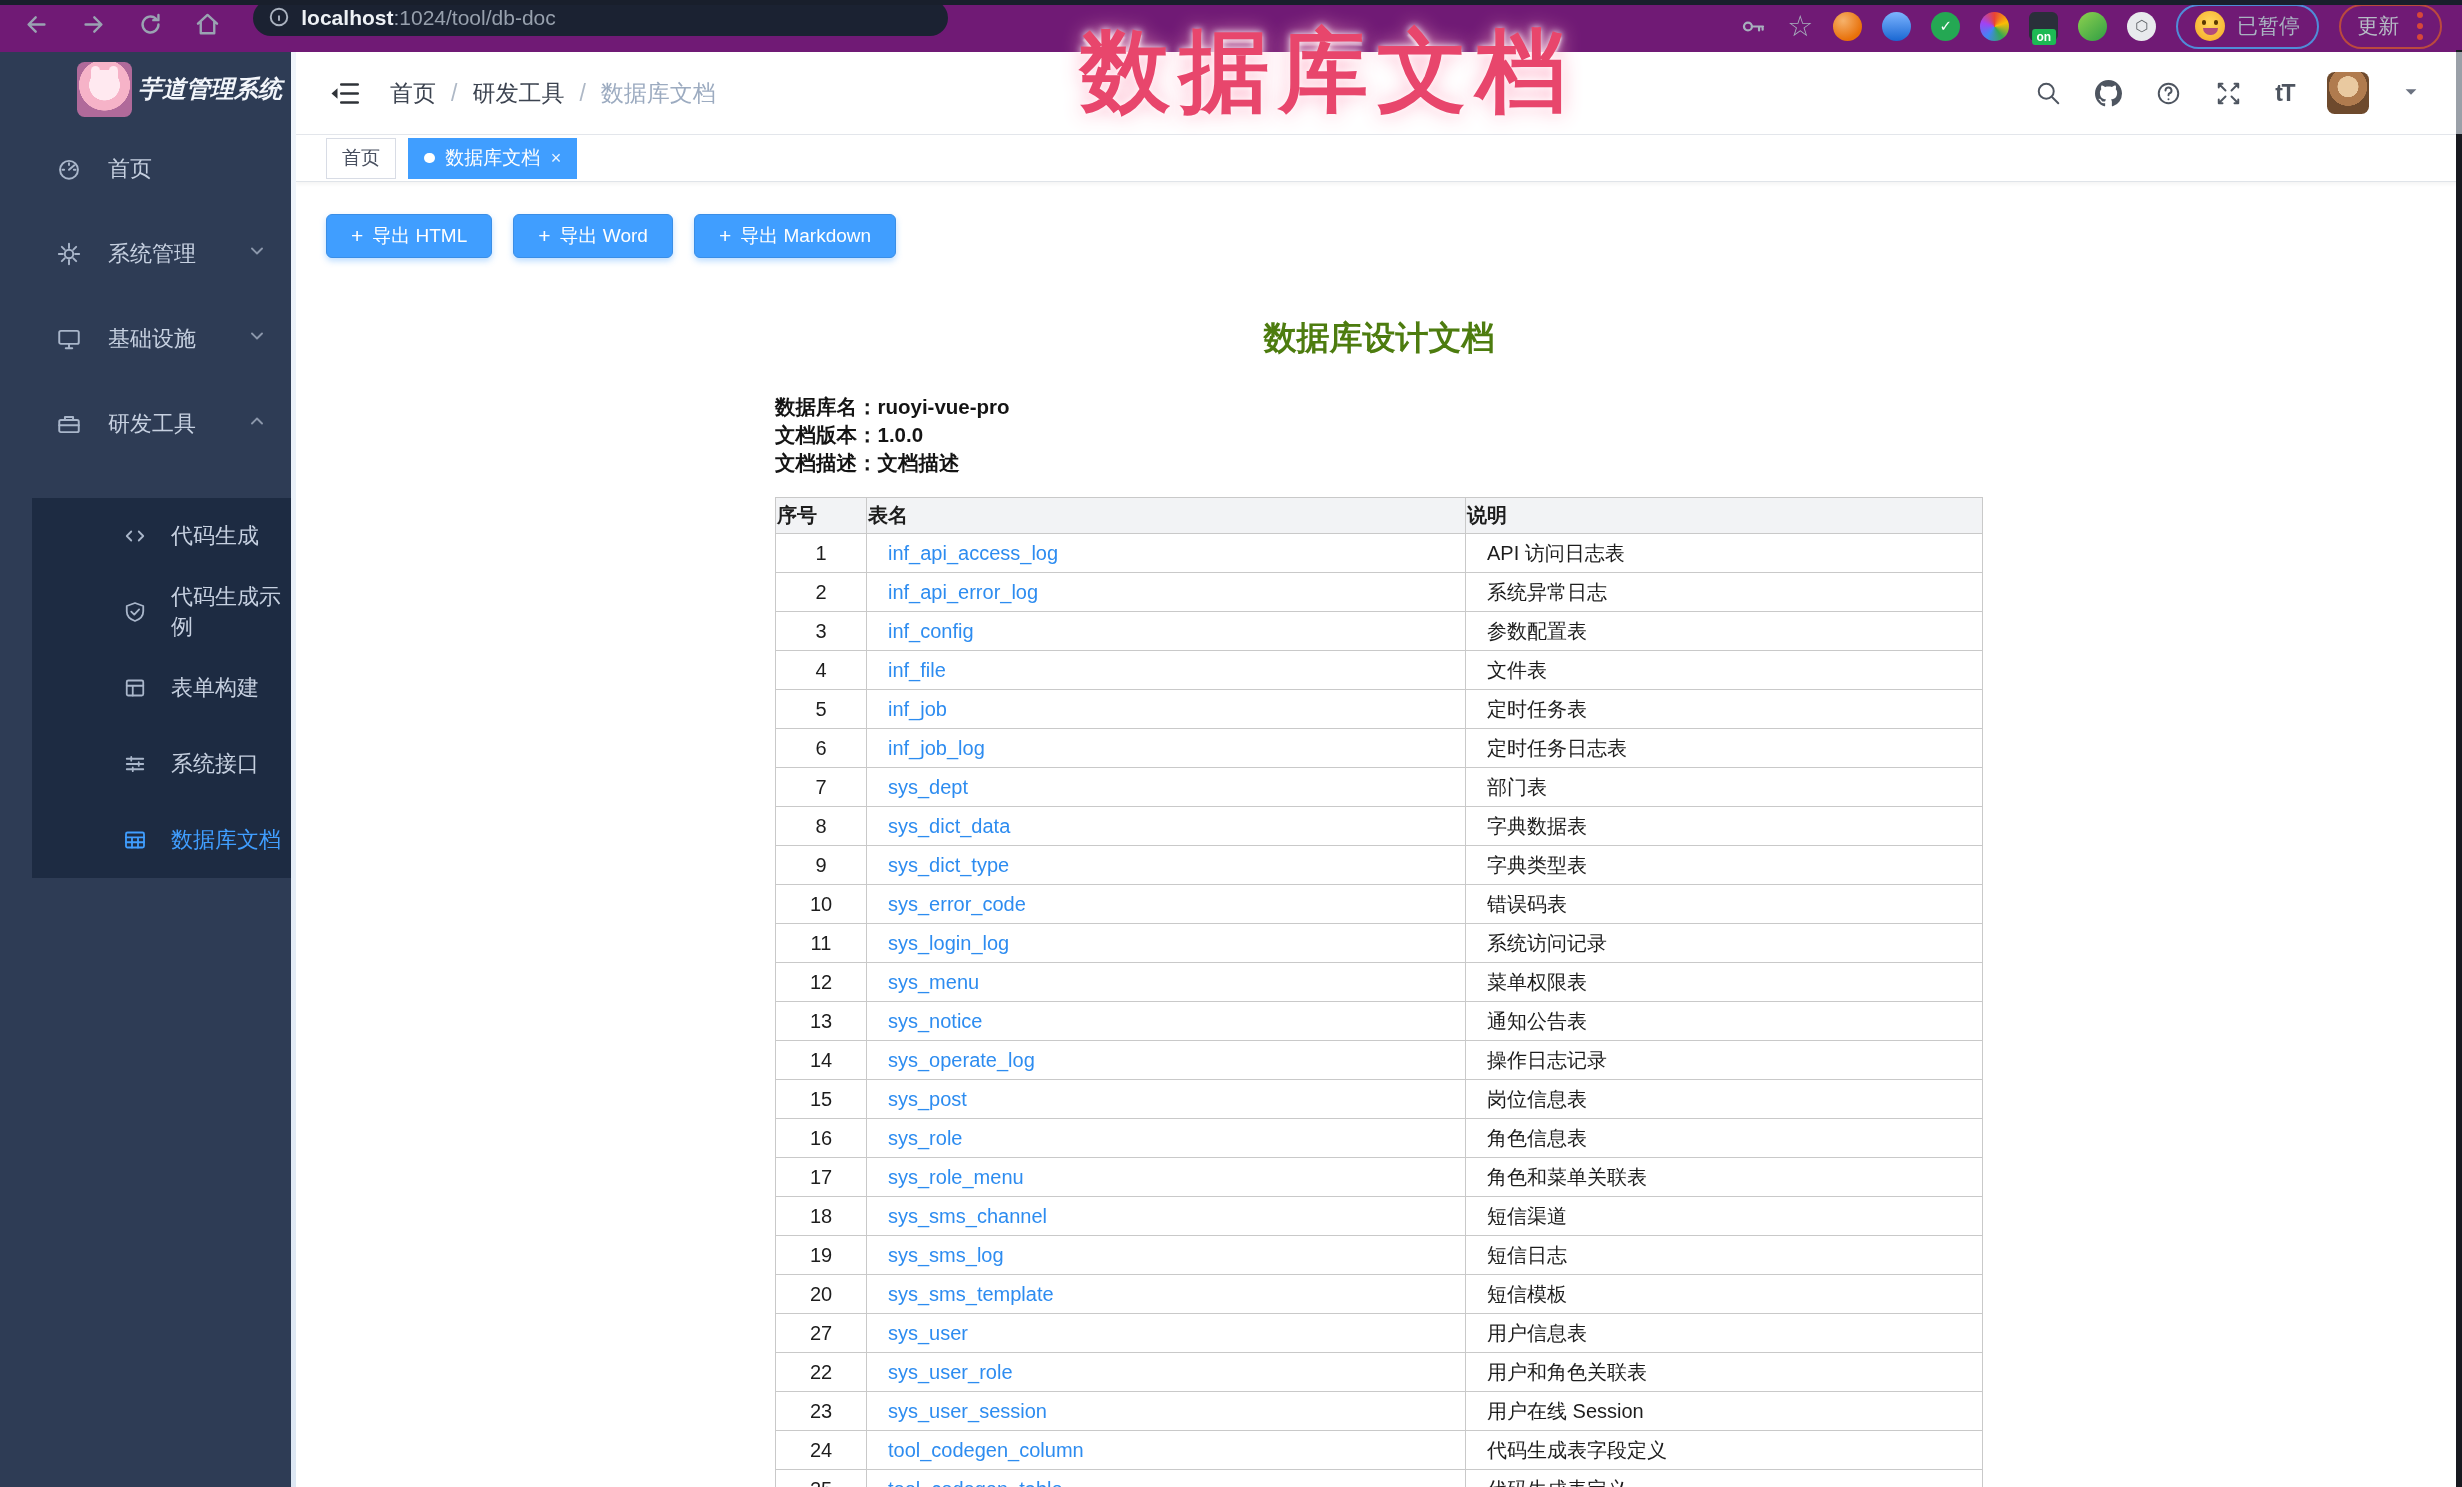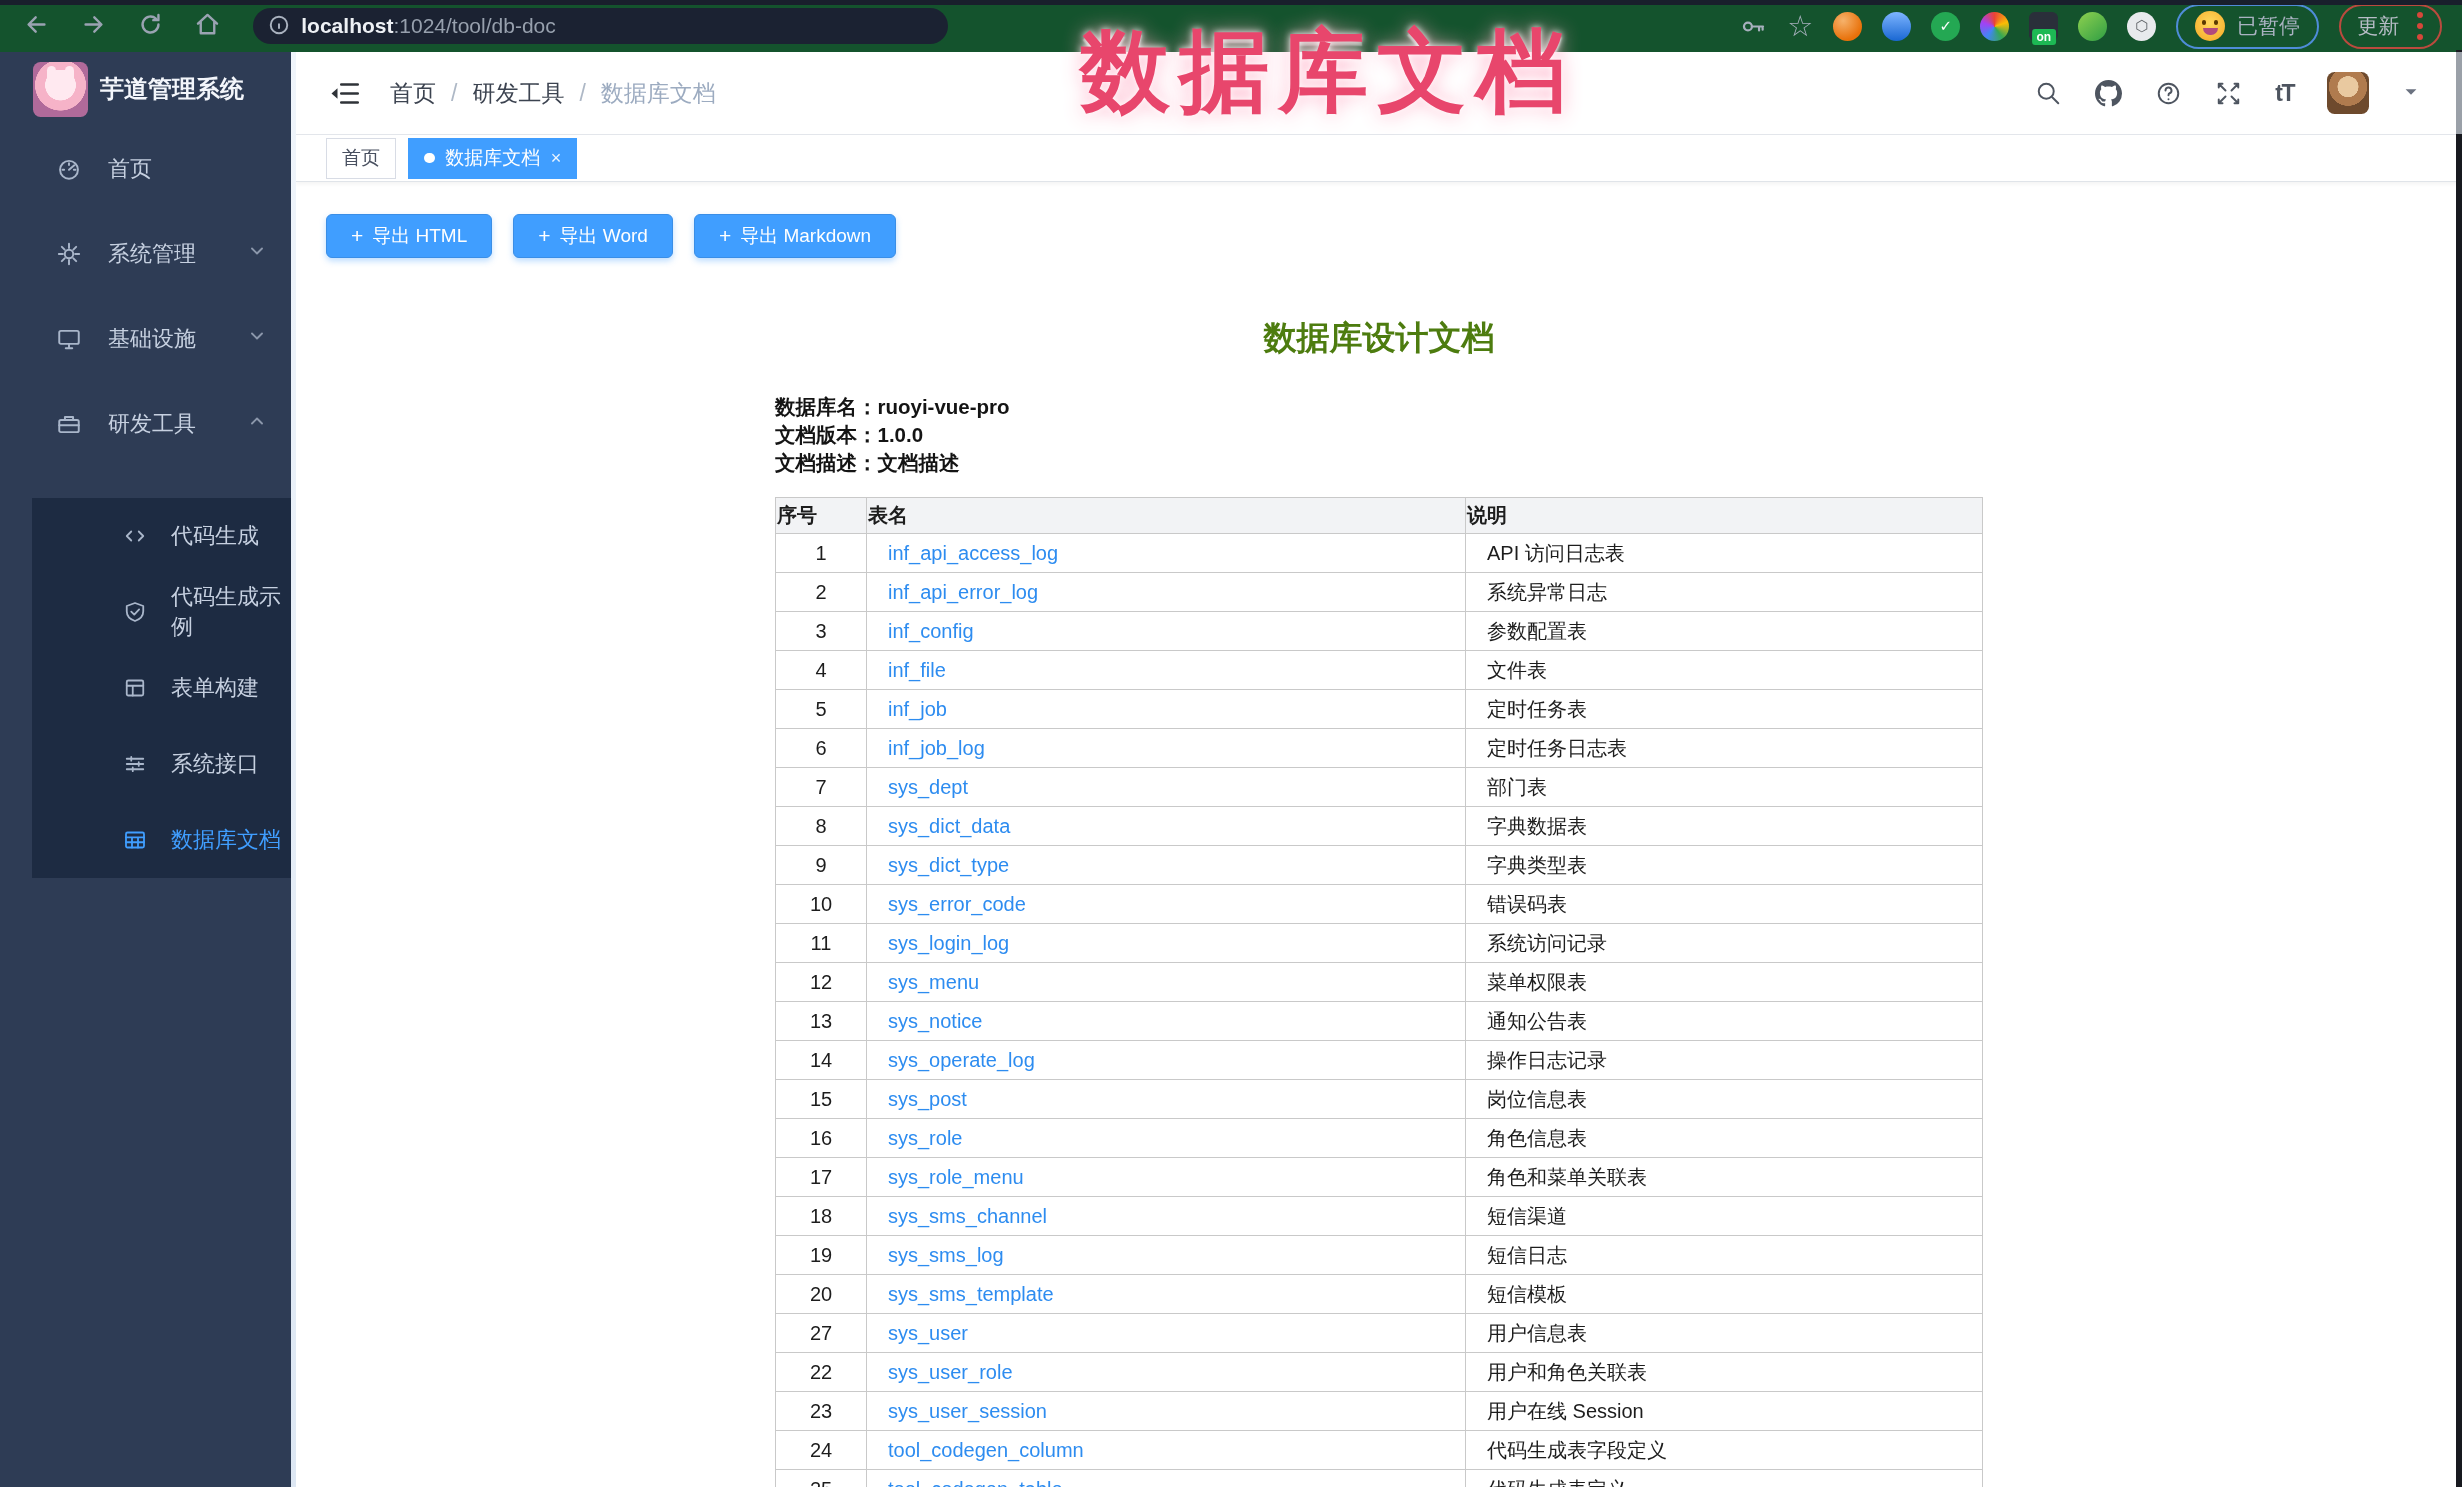--- a/index.html
+++ b/index.html
@@ -1,20 +1,20 @@
 <!DOCTYPE html>
 <html style="font-size:12px"><head>
 <meta charset="utf-8">
 <style>
   html,body{margin:0;padding:0;background:#fff;}
   .screen{position:relative;width:2462px;height:1488px;overflow:hidden;background:#fff;
           font-family:"Liberation Sans","DejaVu Sans",sans-serif;-webkit-font-smoothing:antialiased;}
 
   
-  .browser-bar{position:absolute;top:0;left:0;right:0;height:52px;background:#14532d;display:flex;align-items:center;z-index:5;}
+  .browser-bar{position:absolute;top:0;left:0;right:0;height:52px;background:#701a75;display:flex;z-index:5;}
   .browser-bar::before{content:"";position:absolute;top:0;left:0;right:0;height:4.6px;background:#191f2c;}
   .nav-btns{display:flex;align-items:center;gap:30px;padding-left:23px;color:#9aa3b2;}
   .nav-btns svg{width:27px;height:27px;stroke:currentColor;fill:none;stroke-width:3;stroke-linecap:round;stroke-linejoin:round;}
   .url-pill{margin-left:32px;width:668px;height:36px;border-radius:20px;background:#1b2232;display:flex;align-items:center;padding:0 13.7px;gap:10.6px;color:#aab2bf;}
   .url-pill svg{width:24px;height:24px;stroke:currentColor;fill:none;stroke-width:2.6;}
   .url-text{font-size:21px;white-space:nowrap;}
   .url-host{color:#eef1f5;font-weight:700;}
   .url-rest{color:#97a0ad;}
   .browser-right{margin-left:auto;display:flex;align-items:center;gap:20px;padding-right:20px;}
   .bicon{color:#a7b0bd;display:flex;align-items:center;justify-content:center;}
@@ -37,21 +37,21 @@
   .emoji-face::after{content:"";position:absolute;left:7.6px;top:16.7px;width:15px;height:7.6px;border-radius:0 0 15px 15px;background:#b14a7d;}
   .kebab{display:flex;flex-direction:column;gap:4.6px;}
   .kebab i{width:6px;height:6px;border-radius:50%;background:#d6473a;}
 
   
   .app{position:absolute;top:52px;left:0;right:0;bottom:0;display:flex;}
 
   
   .sidebar{width:296px;flex-shrink:0;background:#2e3c55;color:#c6d0e0;position:relative;}
   .sidebar::after{content:"";position:absolute;top:0;right:0;width:4.6px;height:100%;background:linear-gradient(#f0f5fb,#dde7f3);}
-  .logo-row{height:74px;display:flex;align-items:center;padding-left:33px;gap:12px;}
+  .logo-row{height:74px;display:flex;align-items:center;padding-left:77px;gap:6px;font-style:italic;}
   .logo-img{width:55px;height:55px;border-radius:7.6px;flex-shrink:0;
             background:radial-gradient(circle at 50% 42%,#ffe9f0 0 36%,#f6b3c8 37% 60%,#b06a9a 61% 100%);position:relative;overflow:hidden;}
   .logo-img::before{content:"";position:absolute;left:13.7px;top:4.6px;width:9px;height:18px;border-radius:6px;background:#ffe9f0;box-shadow:18px 0 0 #ffe9f0;}
   .app-title{font-size:24px;font-weight:700;color:#f3f6fb;white-space:nowrap;}
   .menu-item{height:85px;display:flex;align-items:center;padding-left:56px;gap:26px;font-size:22px;color:#c6d0e0;position:relative;cursor:pointer;}
   .menu-item .mi svg{width:26px;height:26px;stroke:currentColor;fill:none;stroke-width:2.4;stroke-linecap:round;stroke-linejoin:round;}
   .mi{display:flex;align-items:center;justify-content:center;color:#a9b6ca;}
   .chev{position:absolute;right:29px;color:#8b97ab;}
   .chev svg{width:20px;height:20px;stroke:currentColor;fill:none;stroke-width:3;stroke-linecap:round;stroke-linejoin:round;}
   .submenu{background:#1d2b42;margin-left:32px;margin-top:32px;}

